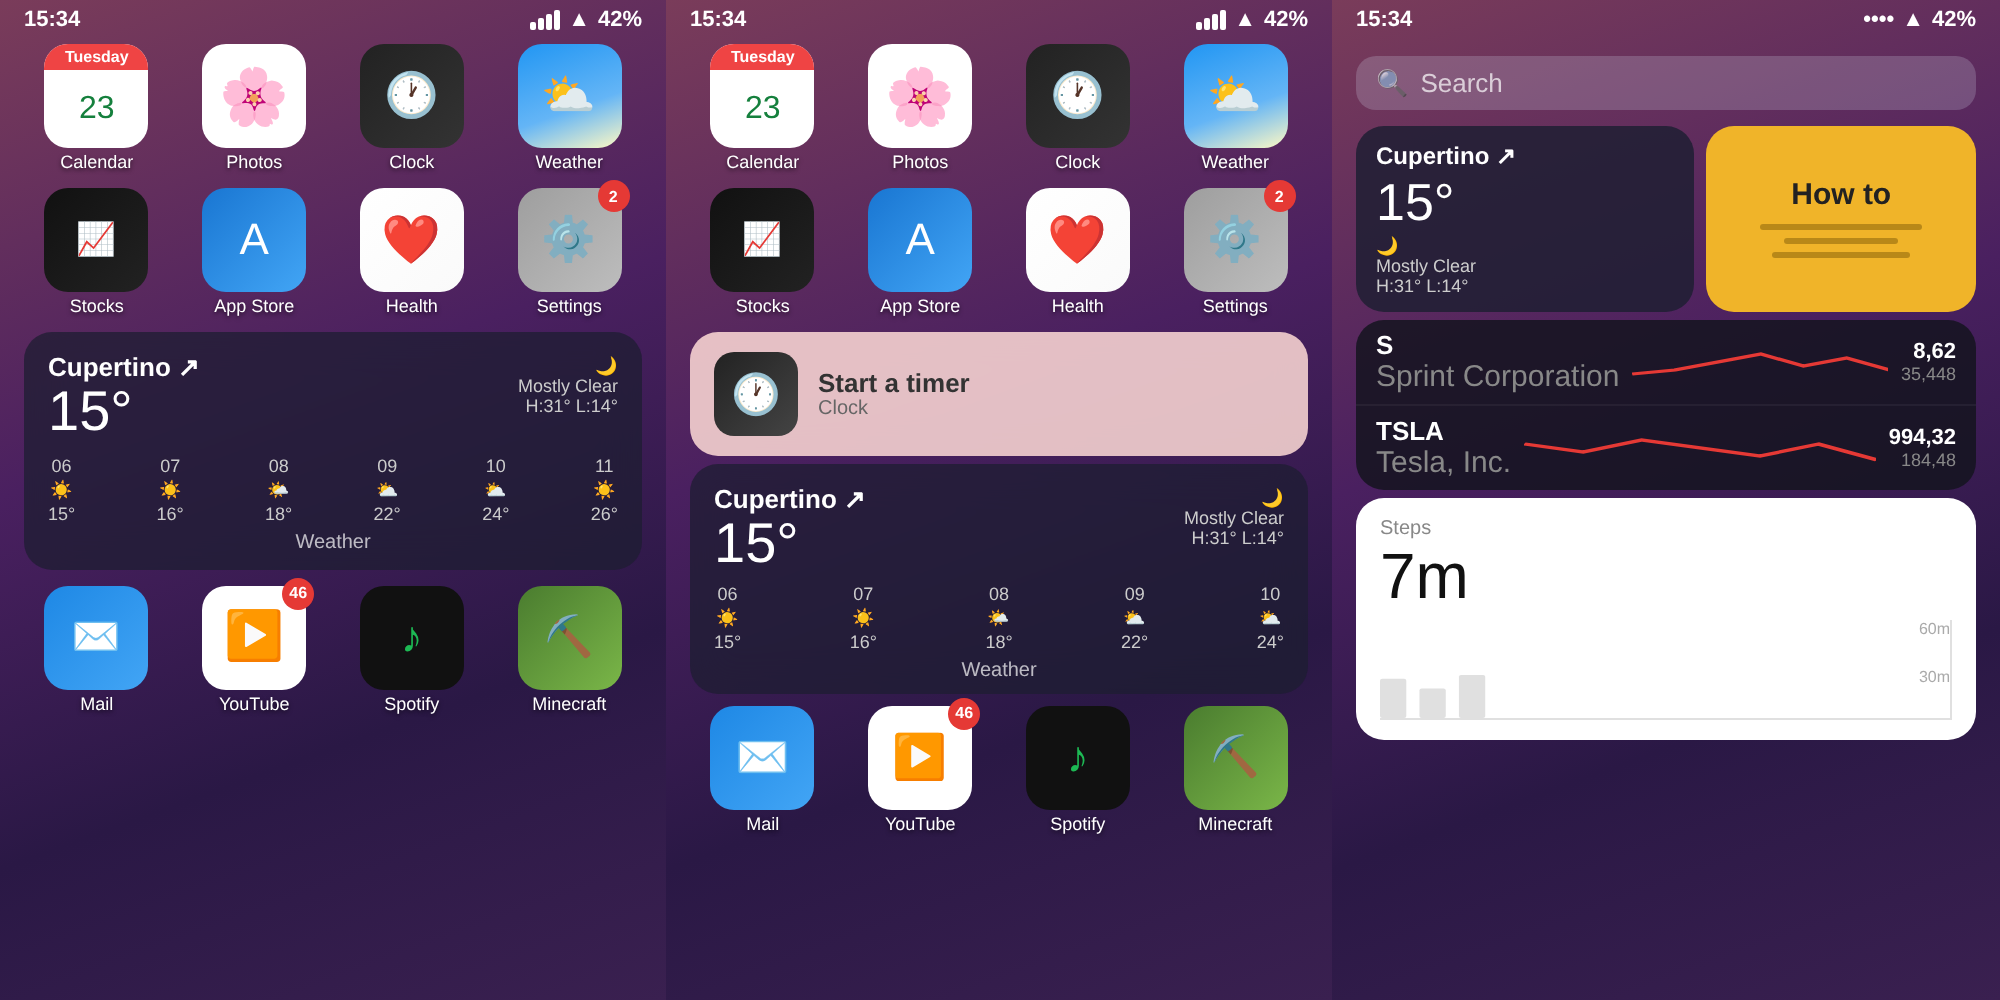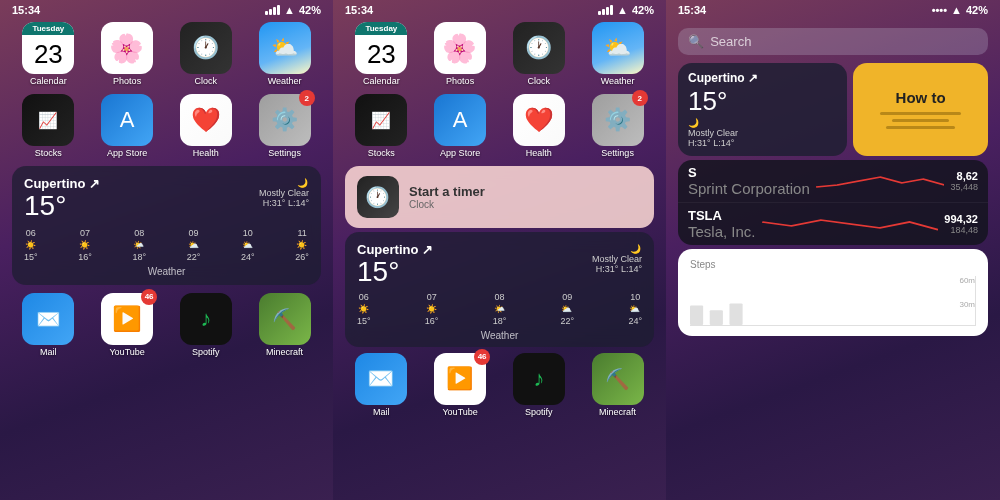--- a/index.html
+++ b/index.html
@@ -374,22 +374,22 @@
     
     .cal-icon {
       width: 52px;
       height: 52px;
       border-radius: 12px;
       overflow: hidden;
       background: #fff;
       display: flex;
       flex-direction: column;
     }
-    .cal-header { background: #0f766e; color: #fff; font-size: 8px; text-align: center; padding: 2px 0; font-weight: 600; }
-    .cal-num { color: #000000; font-size: 26px; font-weight: 300; text-align: center; flex: 1; display: flex; align-items: center; justify-content: center; }
+    .cal-header { background: #ef4444; color: #fff; font-size: 8px; text-align: center; padding: 2px 0; font-weight: 600; }
+    .cal-num { color: #15803d; font-size: 16px; font-weight: 300; text-align: center; flex: 1; display: flex; align-items: center; justify-content: center; }
 
     
     .photos-icon {
       width: 52px;
       height: 52px;
       border-radius: 12px;
       background: #fff;
       display: flex;
       align-items: center;
       justify-content: center;
@@ -746,20 +746,21 @@
       <div class="stock-values">
         <div class="stock-price">994,32</div>
         <div class="stock-change">184,48</div>
       </div>
     </div>
 
   </div>
 
   <div class="health-widget">
     <div style="font-size:10px;color:#888;margin-bottom:2px;">Steps</div>
+    <div class="health-steps">7m</div>
     <div class="health-chart">
       <span class="chart-label" style="top:0">60m</span>
       <span class="chart-label" style="top:50%">30m</span>
       <svg width="100%" height="100%" viewBox="0 0 260 50" preserveAspectRatio="none">
         <rect x="0" y="30" width="12" height="20" fill="#e0e0e0" rx="1"></rect>
         <rect x="18" y="35" width="12" height="15" fill="#e0e0e0" rx="1"></rect>
         <rect x="36" y="28" width="12" height="22" fill="#e0e0e0" rx="1"></rect>
       </svg>
     </div>
   </div>

